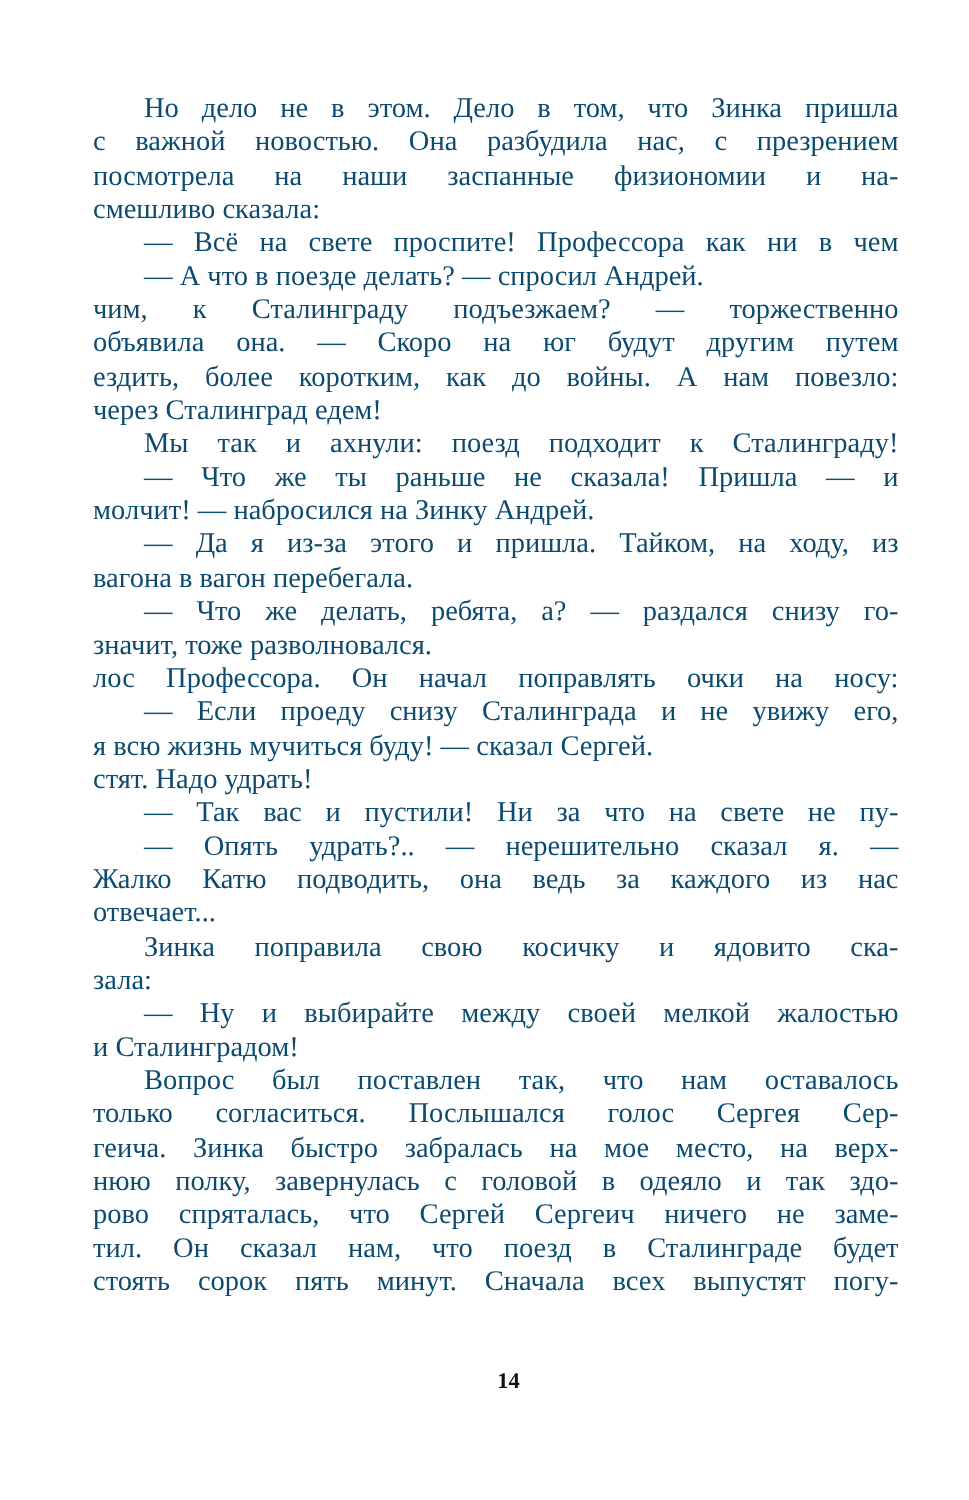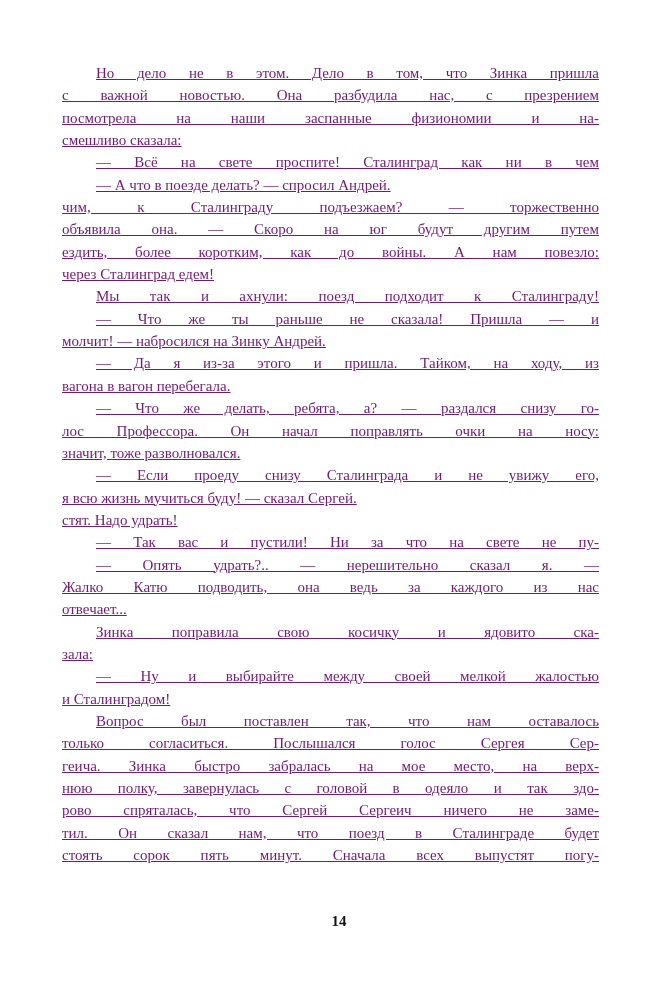--- a/index.html
+++ b/index.html
@@ -7,24 +7,23 @@
     width: 646px; height: 1000px;
     background: #ffffff;
     overflow: hidden;
     position: relative;
   }
   .page {
     position: absolute;
     left: 62px; top: 62px;
     width: 537px;
     font-family: "Liberation Serif", "DejaVu Serif", serif;
-    font-size: 15px;
+    font-size: 19px;
     line-height: 22.35px;
-    color: #701a75;
-    text-decoration: underline;
+    color: #0c4a6e;
   }
   .line {
     display: block;
     white-space: nowrap;
     text-align: justify;
     text-align-last: justify;
     height: 22.35px;
   }
   .line.last { text-align-last: left; }
   .indent { padding-left: 34px; }
@@ -40,34 +39,34 @@
   }
 </style>
 </head>
 <body>
 
 <div class="page" id="page-body">
     <span class="line indent">Но дело не в этом. Дело в том, что Зинка пришла</span>
     <span class="line">с важной новостью. Она разбудила нас, с презрением</span>
     <span class="line">посмотрела на наши заспанные физиономии и на-</span>
     <span class="line last">смешливо сказала:</span>
-    <span class="line indent">— Всё на свете проспите! Сталинград как ни в чем</span>
+    <span class="line indent">— Всё на свете проспите! Профессора как ни в чем</span>
     <span class="line indent last">— А что в поезде делать? — спросил Андрей.</span>
     <span class="line">чим, к Сталинграду подъезжаем? — торжественно</span>
     <span class="line">объявила она. — Скоро на юг будут другим путем</span>
     <span class="line">ездить, более коротким, как до войны. А нам повезло:</span>
     <span class="line last">через Сталинград едем!</span>
     <span class="line indent">Мы так и ахнули: поезд подходит к Сталинграду!</span>
     <span class="line indent">— Что же ты раньше не сказала! Пришла — и</span>
     <span class="line last">молчит! — набросился на Зинку Андрей.</span>
     <span class="line indent">— Да я из-за этого и пришла. Тайком, на ходу, из</span>
     <span class="line last">вагона в вагон перебегала.</span>
     <span class="line indent">— Что же делать, ребята, а? — раздался снизу го-</span>
+    <span class="line last">значит, тоже разволновался.</span>
     <span class="line">лос Профессора. Он начал поправлять очки на носу:</span>
-    <span class="line last">значит, тоже разволновался.</span>
     <span class="line indent">— Если проеду снизу Сталинграда и не увижу его,</span>
     <span class="line last">я всю жизнь мучиться буду! — сказал Сергей.</span>
     <span class="line last">стят. Надо удрать!</span>
     <span class="line indent">— Так вас и пустили! Ни за что на свете не пу-</span>
     <span class="line indent">— Опять удрать?.. — нерешительно сказал я. —</span>
     <span class="line">Жалко Катю подводить, она ведь за каждого из нас</span>
     <span class="line last">отвечает...</span>
     <span class="line indent">Зинка поправила свою косичку и ядовито ска-</span>
     <span class="line last">зала:</span>
     <span class="line indent">— Ну и выбирайте между своей мелкой жалостью</span>

